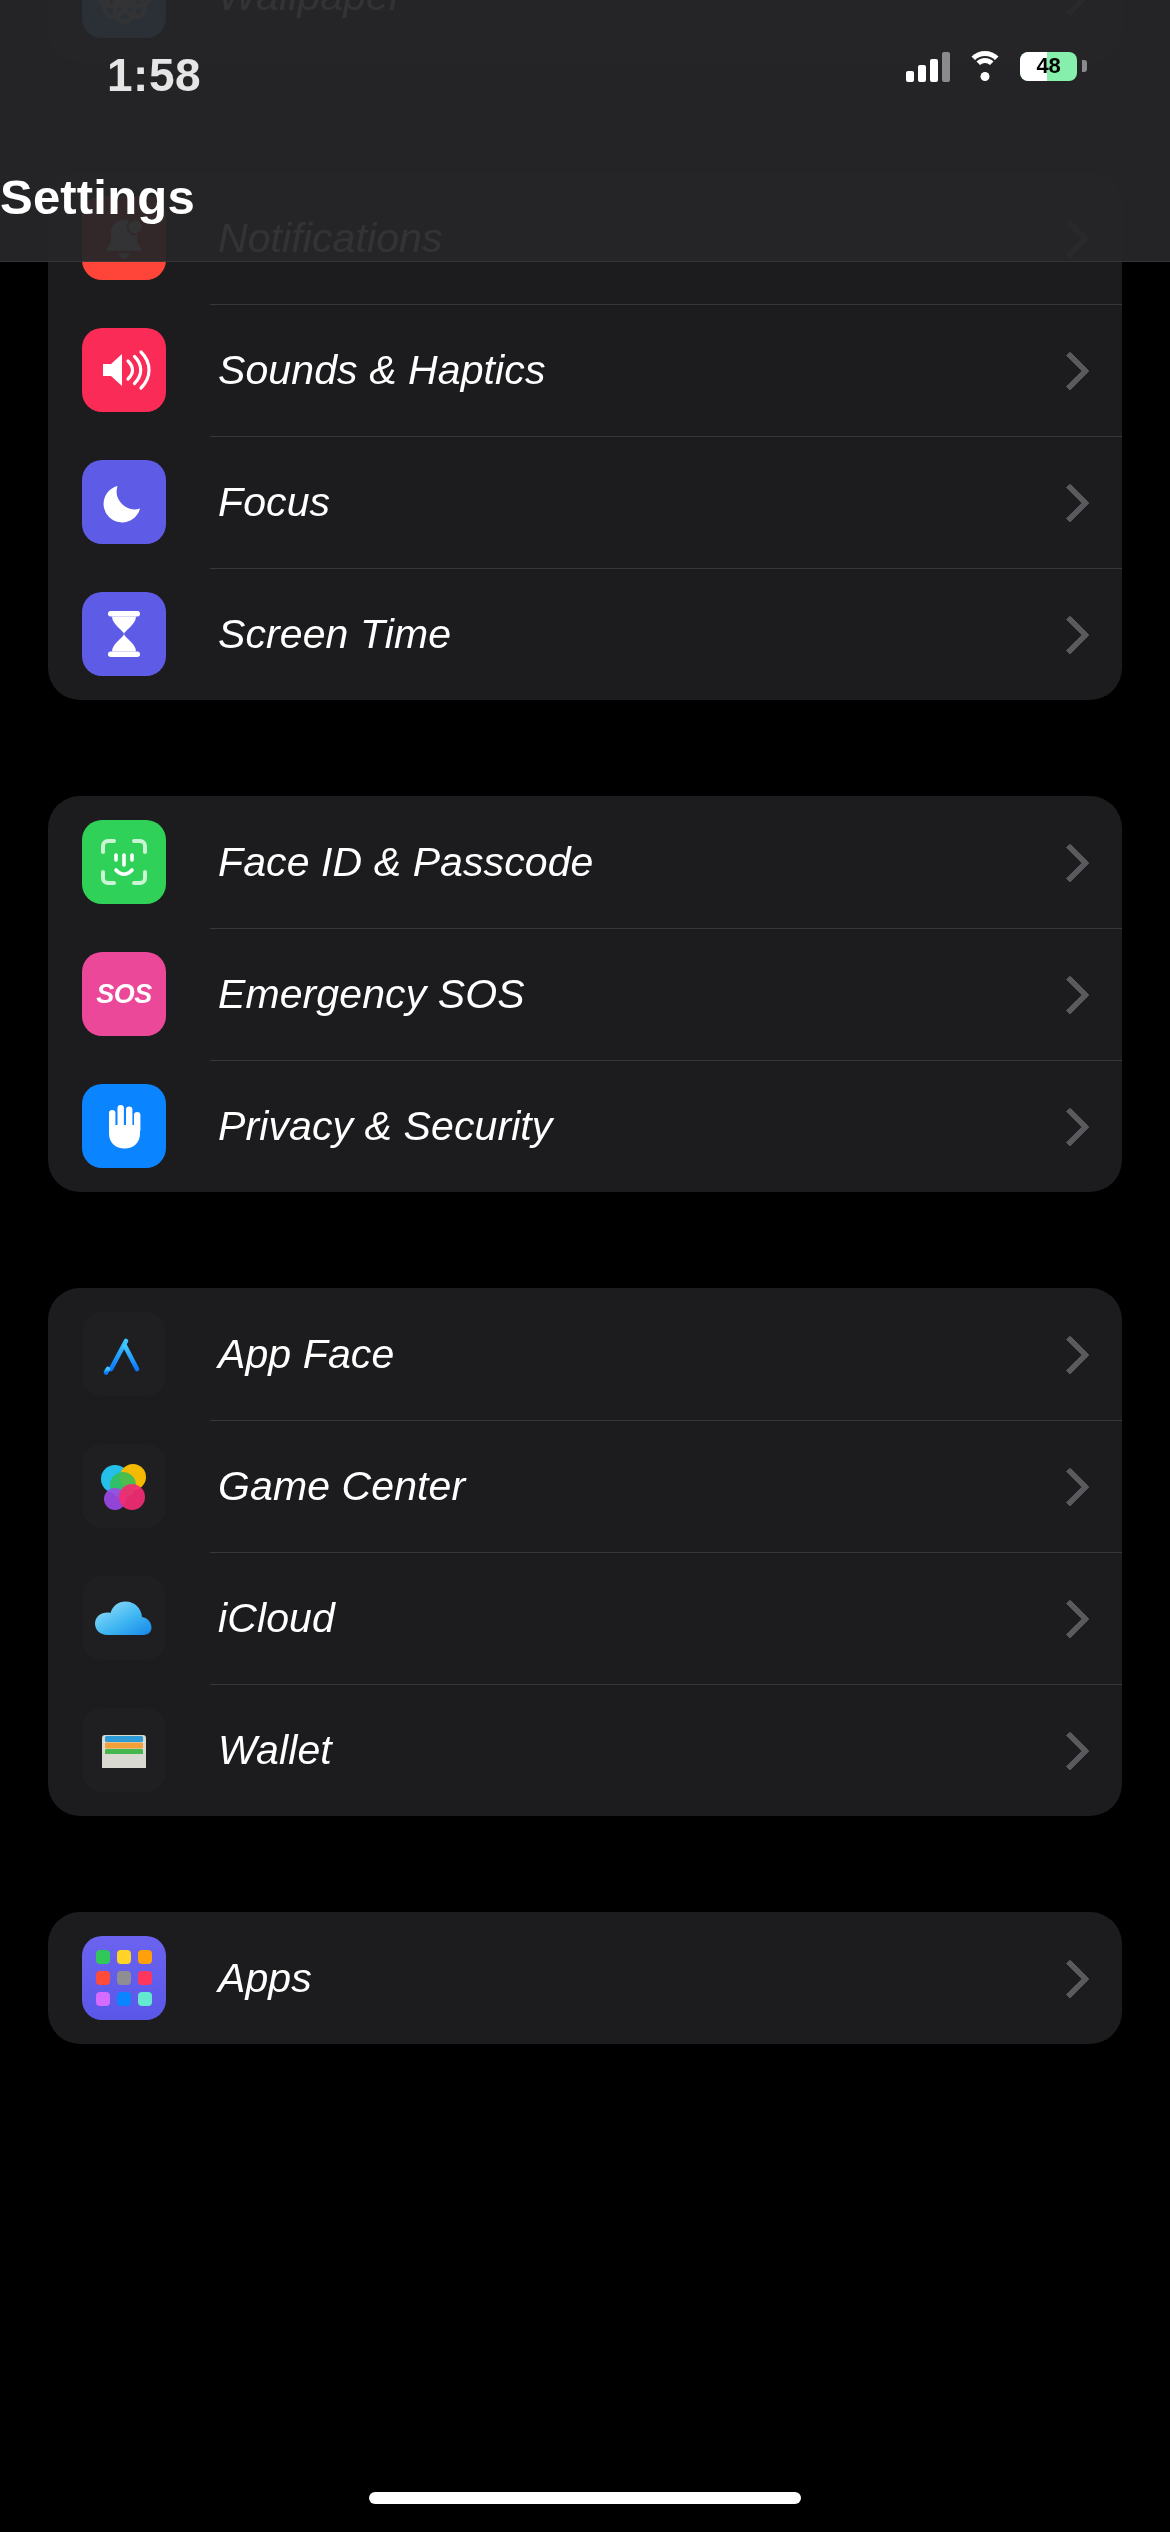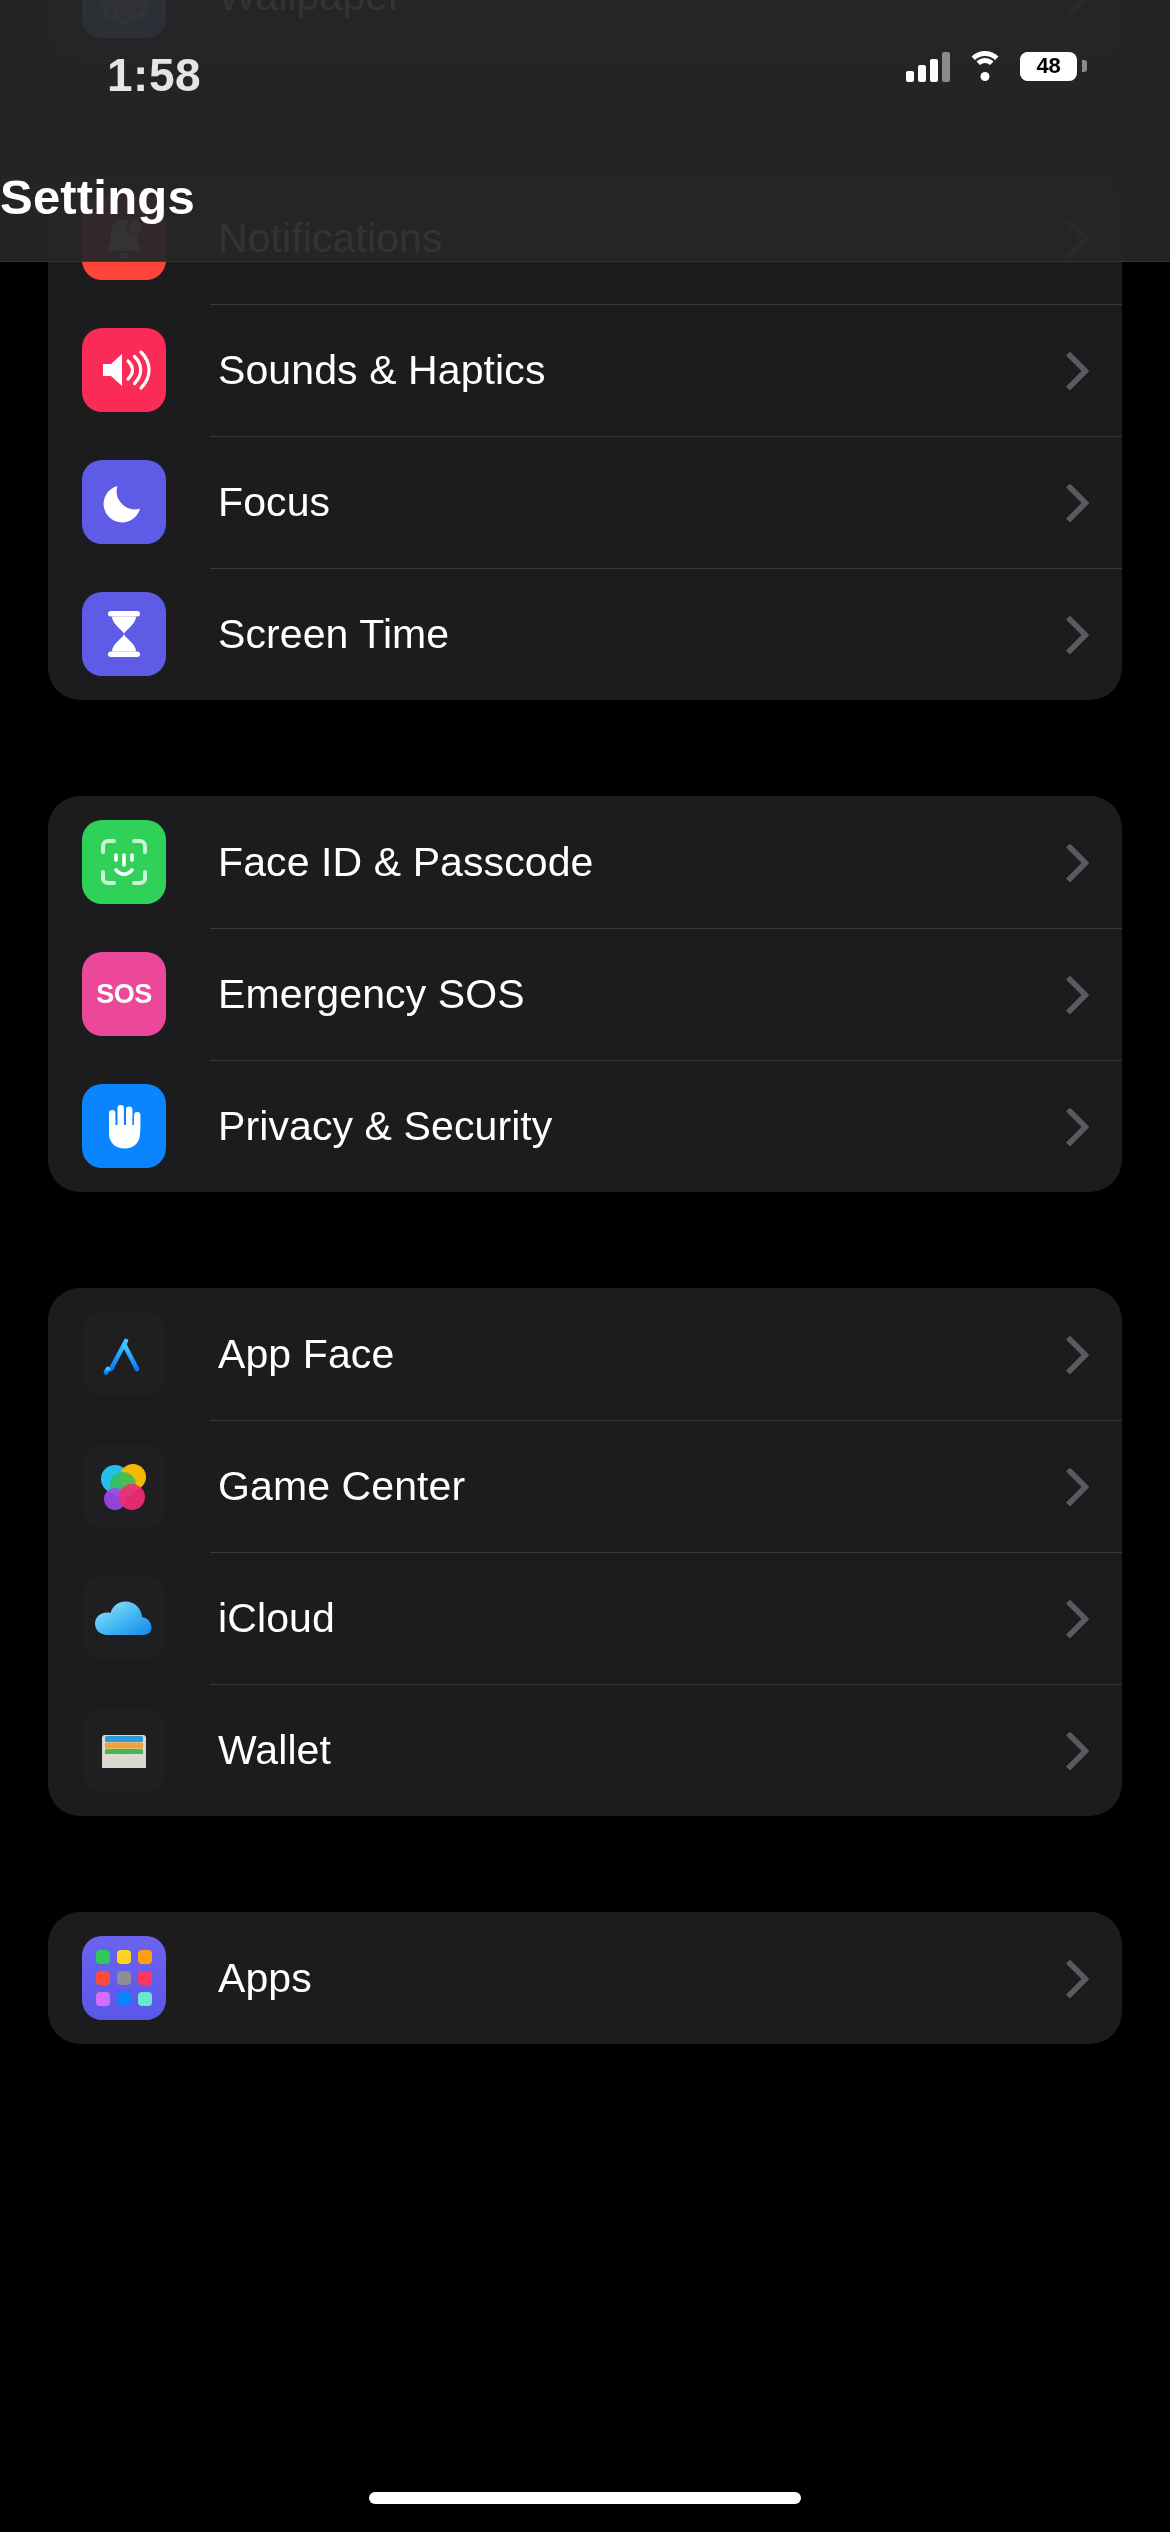--- a/index.html
+++ b/index.html
@@ -13,20 +13,21 @@
   .screen{ position:relative; width:1170px; height:2532px; background:#000; }
 
   
   .scroll{ position:absolute; inset:0; padding-top:0; }
 
   .group{
     margin:0 48px 96px 48px;
     background:#1C1C1E;
     border-radius:32px;
     overflow:hidden;
+    font-style:italic;
   }
   .group.first{ margin-top:-70px; margin-bottom:110px; }
   .group.last{ margin-bottom:0; }
 
   .row{
     display:flex; align-items:center;
     height:132px;
     padding-left:34px; padding-right:34px;
     position:relative;
   }
@@ -98,21 +99,21 @@
   .wifi .a{ width:38px; height:38px; top:0; }
   .wifi .b{ width:24px; height:24px; top:7px; }
   .wifi .dot{
     position:absolute; left:50%; bottom:0; transform:translateX(-50%);
     width:9px; height:9px; border-radius:50%; background:#fff; border:none;
   }
 
   .battery{ position:relative; width:62px; height:31px; display:flex; align-items:center; }
   .battshell{
     width:57px; height:29px; border-radius:8px;
-    background:#ffffff; position:relative; overflow:hidden;
+    background:#86efac; position:relative; overflow:hidden;
   }
   .battfill{
     position:absolute; left:0; top:0; bottom:0; width:48%;
     background:#fff; border-radius:8px 0 0 8px;
   }
   .battnum{
     position:absolute; inset:0;
     display:flex; align-items:center; justify-content:center;
     font-size:22px; font-weight:700; color:#000;
     letter-spacing:-0.3px;

